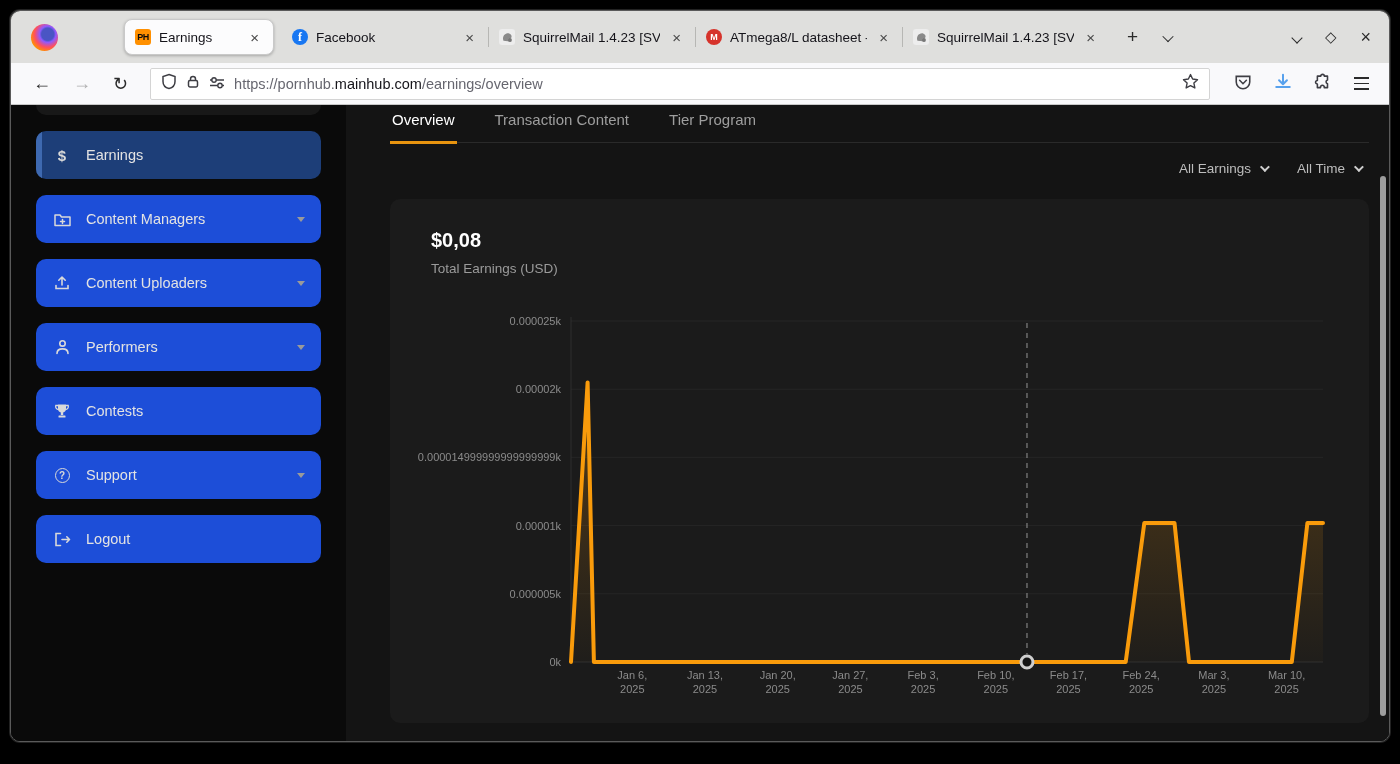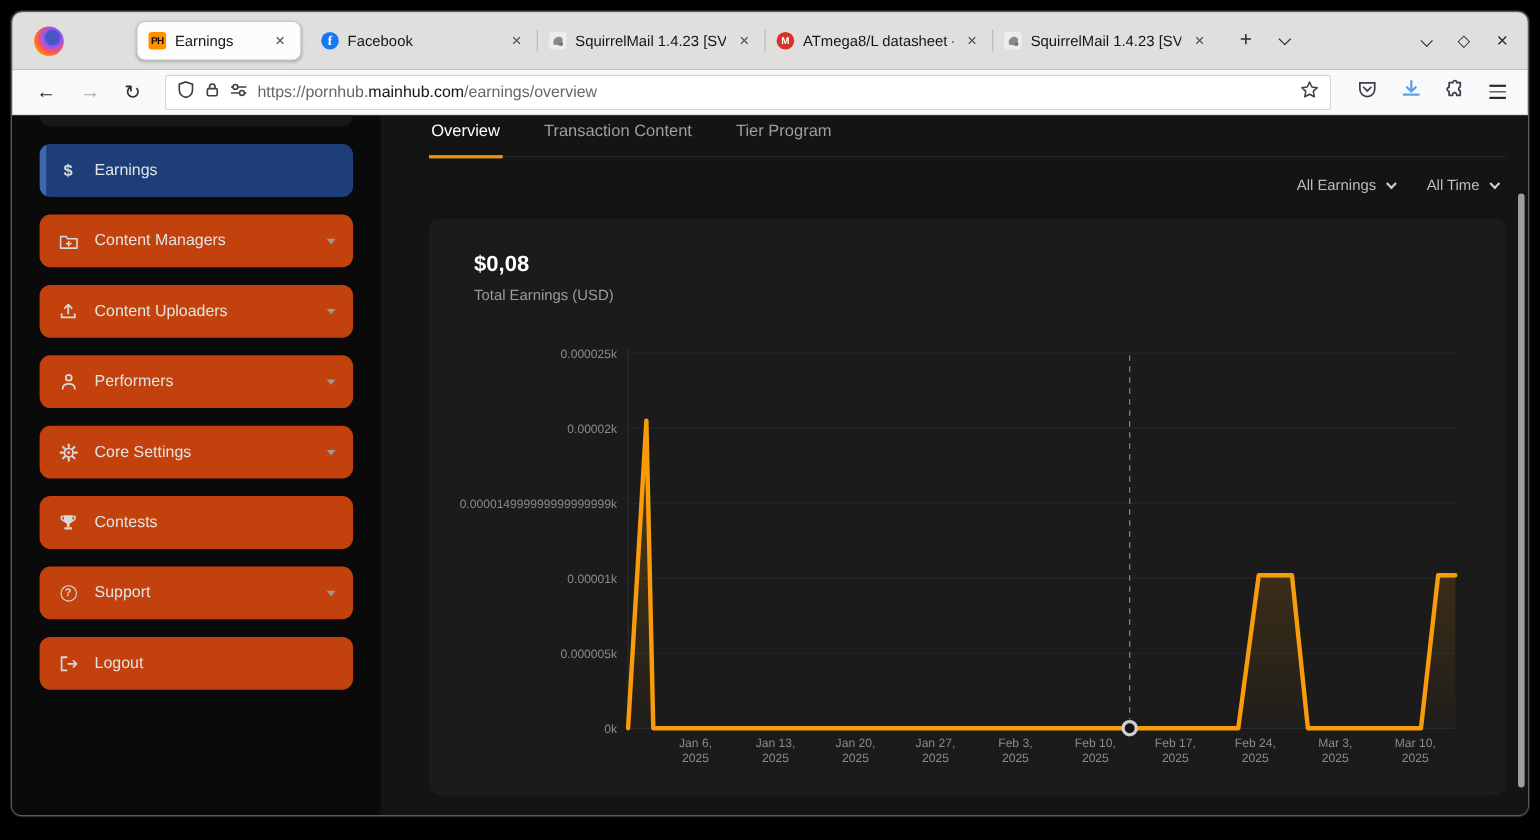--- a/index.html
+++ b/index.html
@@ -34,21 +34,21 @@
   .url-text { flex:1; font-size:14.5px; color:#66666f; white-space:nowrap; overflow:hidden; }
   .url-text b { color:#15141a; font-weight:normal; }
   .tb-icons { display:flex; align-items:center; gap:22px; margin:0 6px 0 10px; }
   .hamburger { display:flex; flex-direction:column; gap:3.5px; }
   .hamburger i { width:15px; height:1.8px; background:#2b2b2b; }
 
   
   .content { display:flex; height:638px; position:relative; background:#141414; }
   .sidebar { width:335px; background:#0a0a0a; padding:0 25px; flex:0 0 335px; }
   .sb-sliver { height:10px; background:#181818; border-radius:0 0 10px 10px; margin-bottom:16px; }
-  .sb-item { height:48px; background:#c2410c; border-radius:10px; display:flex; align-items:center; padding:0 16px; gap:14px; color:#e3e3e3; font-size:14.5px; margin-bottom:16px; position:relative; overflow:hidden; }
+  .sb-item { height:48px; background:#1d4ed8; border-radius:10px; display:flex; align-items:center; padding:0 16px; gap:14px; color:#e3e3e3; font-size:14.5px; margin-bottom:16px; position:relative; overflow:hidden; }
   .sb-item .icon { width:20px; display:flex; justify-content:center; color:#d9d9d9; font-size:15px; }
   .sb-item.active { background:#1d3e78; }
   .sb-item.active::before { content:""; position:absolute; left:0; top:0; bottom:0; width:6px; background:#3e69b0; }
   .sb-caret { margin-left:auto; width:0; height:0; border-left:4.5px solid transparent; border-right:4.5px solid transparent; border-top:5px solid #9a9a9a; }
   .q-circle { width:15px; height:15px; border:1.6px solid #d9d9d9; border-radius:50%; font-size:10px; display:flex; align-items:center; justify-content:center; font-weight:bold; }
 
   .main { flex:1; position:relative; background:#141414; }
   .page-tabs { position:absolute; left:44px; right:20px; top:0; display:flex; gap:36px; border-bottom:1px solid #2a2a2a; }
   .page-tab { padding:6px 2px 13px; font-size:15px; color:#9e9e9e; }
   .page-tab.active { color:#fff; border-bottom:3px solid #e8940f; margin-bottom:-2px; }
@@ -228,40 +228,20 @@
         <span class="icon">
           <svg width="15" height="16" viewBox="0 0 15 16">
               <circle cx="7.5" cy="4.4" r="2.7" fill="none" stroke="#d9d9d9" stroke-width="1.6"></circle>
               <path d="M2 14.5c0-3 2.4-4.6 5.5-4.6s5.5 1.6 5.5 4.6" fill="none" stroke="#d9d9d9" stroke-width="1.6" stroke-linecap="round"></path>
             </svg>
         </span>
         <span>Performers</span>
         <span class="sb-caret"></span>
       </div>
 
-      <div class="sb-item">
-        <span class="icon">
-          <svg width="17" height="17" viewBox="0 0 18 18">
-              <g stroke="#d9d9d9" stroke-width="2" stroke-linecap="round">
-                <line x1="9" y1="1.2" x2="9" y2="3.4"></line>
-                <line x1="9" y1="14.6" x2="9" y2="16.8"></line>
-                <line x1="1.2" y1="9" x2="3.4" y2="9"></line>
-                <line x1="14.6" y1="9" x2="16.8" y2="9"></line>
-                <line x1="3.5" y1="3.5" x2="5" y2="5"></line>
-                <line x1="13" y1="13" x2="14.5" y2="14.5"></line>
-                <line x1="14.5" y1="3.5" x2="13" y2="5"></line>
-                <line x1="5" y1="13" x2="3.5" y2="14.5"></line>
-              </g>
-              <circle cx="9" cy="9" r="4.2" fill="none" stroke="#d9d9d9" stroke-width="1.7"></circle>
-              <circle cx="9" cy="9" r="1.4" fill="#d9d9d9"></circle>
-            </svg>
-        </span>
-        <span>Core Settings</span>
-        <span class="sb-caret"></span>
-      </div>
 
       <div class="sb-item">
         <span class="icon">
           <svg width="16" height="16" viewBox="0 0 16 16">
               <path d="M4 1.5h8v4a4 4 0 01-8 0z" fill="#d9d9d9"></path>
               <path d="M4 2.5H1.8a3 3 0 003 4M12 2.5h2.2a3 3 0 01-3 4" fill="none" stroke="#d9d9d9" stroke-width="1.3"></path>
               <rect x="6.8" y="9" width="2.4" height="3" fill="#d9d9d9"></rect>
               <rect x="4.5" y="12.4" width="7" height="2" rx=".5" fill="#d9d9d9"></rect>
             </svg>
         </span>

